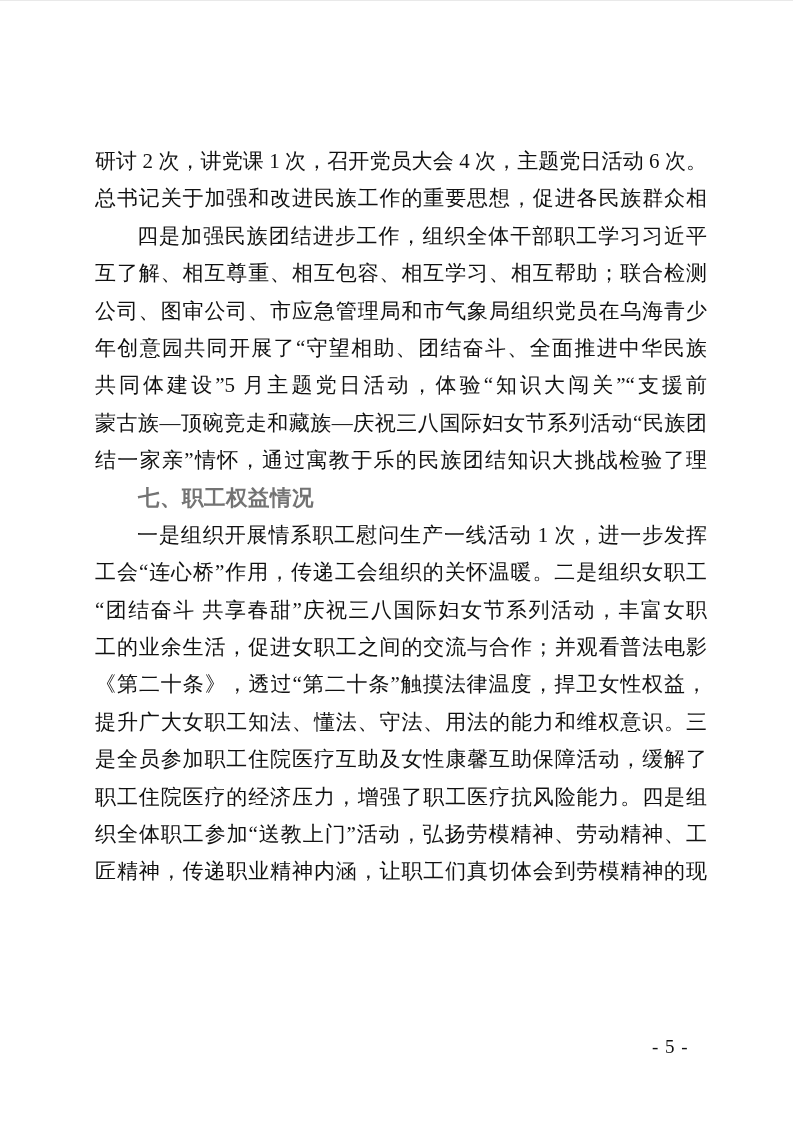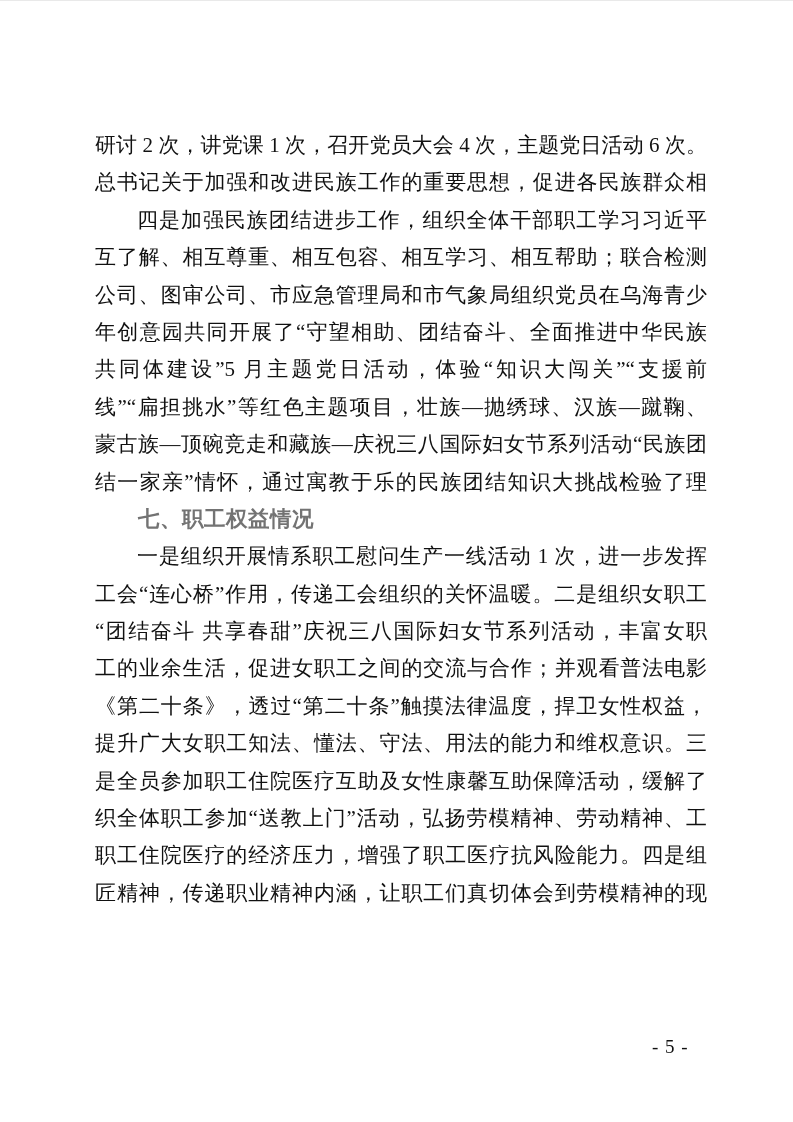--- a/index.html
+++ b/index.html
@@ -14,21 +14,21 @@
     background: #ffffff;
     color: #111111;
     font-family: "Liberation Serif", "DejaVu Serif", serif;
     overflow: hidden;
     border-top: 1px solid #e9e9e9;
     box-sizing: border-box;
   }
   .content {
     position: absolute;
     left: 95px;
-    top: 126px;
+    top: 142px;
     width: 612px;
   }
   .line {
     font-size: 21px;
     line-height: 37.4px;
     height: 37.4px;
     overflow: hidden;
     text-align: left;
     color: #111111;
   }
@@ -63,29 +63,28 @@
 
 <div class="page">
   <div class="content">
       <div class="line justify">研讨 2 次，讲党课 1 次，召开党员大会 4 次，主题党日活动 6 次。</div>
       <div class="line justify">总书记关于加强和改进民族工作的重要思想，促进各民族群众相</div>
       <div class="line indent justify">四是加强民族团结进步工作，组织全体干部职工学习习近平</div>
       <div class="line justify">互了解、相互尊重、相互包容、相互学习、相互帮助；联合检测</div>
       <div class="line justify">公司、图审公司、市应急管理局和市气象局组织党员在乌海青少</div>
       <div class="line justify">年创意园共同开展了“守望相助、团结奋斗、全面推进中华民族</div>
       <div class="line justify">共同体建设”5 月主题党日活动，体验“知识大闯关”“支援前</div>
-      <div class="line justify">线”“扁担挑水”等红色主题项目，壮族—抛绣球、汉族—蹴鞠、</div>
       <div class="line justify">蒙古族—顶碗竞走和藏族—庆祝三八国际妇女节系列活动“民族团</div>
       <div class="line justify">结一家亲”情怀，通过寓教于乐的民族团结知识大挑战检验了理</div>
       <div class="line heading indent">七、职工权益情况</div>
       <div class="line indent justify">一是组织开展情系职工慰问生产一线活动 1 次，进一步发挥</div>
       <div class="line justify">工会“连心桥”作用，传递工会组织的关怀温暖。二是组织女职工</div>
       <div class="line justify">“团结奋斗 共享春甜”庆祝三八国际妇女节系列活动，丰富女职</div>
       <div class="line justify">工的业余生活，促进女职工之间的交流与合作；并观看普法电影</div>
       <div class="line justify">《第二十条》，透过“第二十条”触摸法律温度，捍卫女性权益，</div>
       <div class="line justify">提升广大女职工知法、懂法、守法、用法的能力和维权意识。三</div>
       <div class="line justify">是全员参加职工住院医疗互助及女性康馨互助保障活动，缓解了</div>
+      <div class="line justify">职工住院医疗的经济压力，增强了职工医疗抗风险能力。四是组</div>
       <div class="line justify">织全体职工参加“送教上门”活动，弘扬劳模精神、劳动精神、工</div>
-      <div class="line justify">职工住院医疗的经济压力，增强了职工医疗抗风险能力。四是组</div>
       <div class="line justify">匠精神，传递职业精神内涵，让职工们真切体会到劳模精神的现</div>
     </div>
   <div class="footer">- 5 -</div>
 </div>
 
 </body></html>

